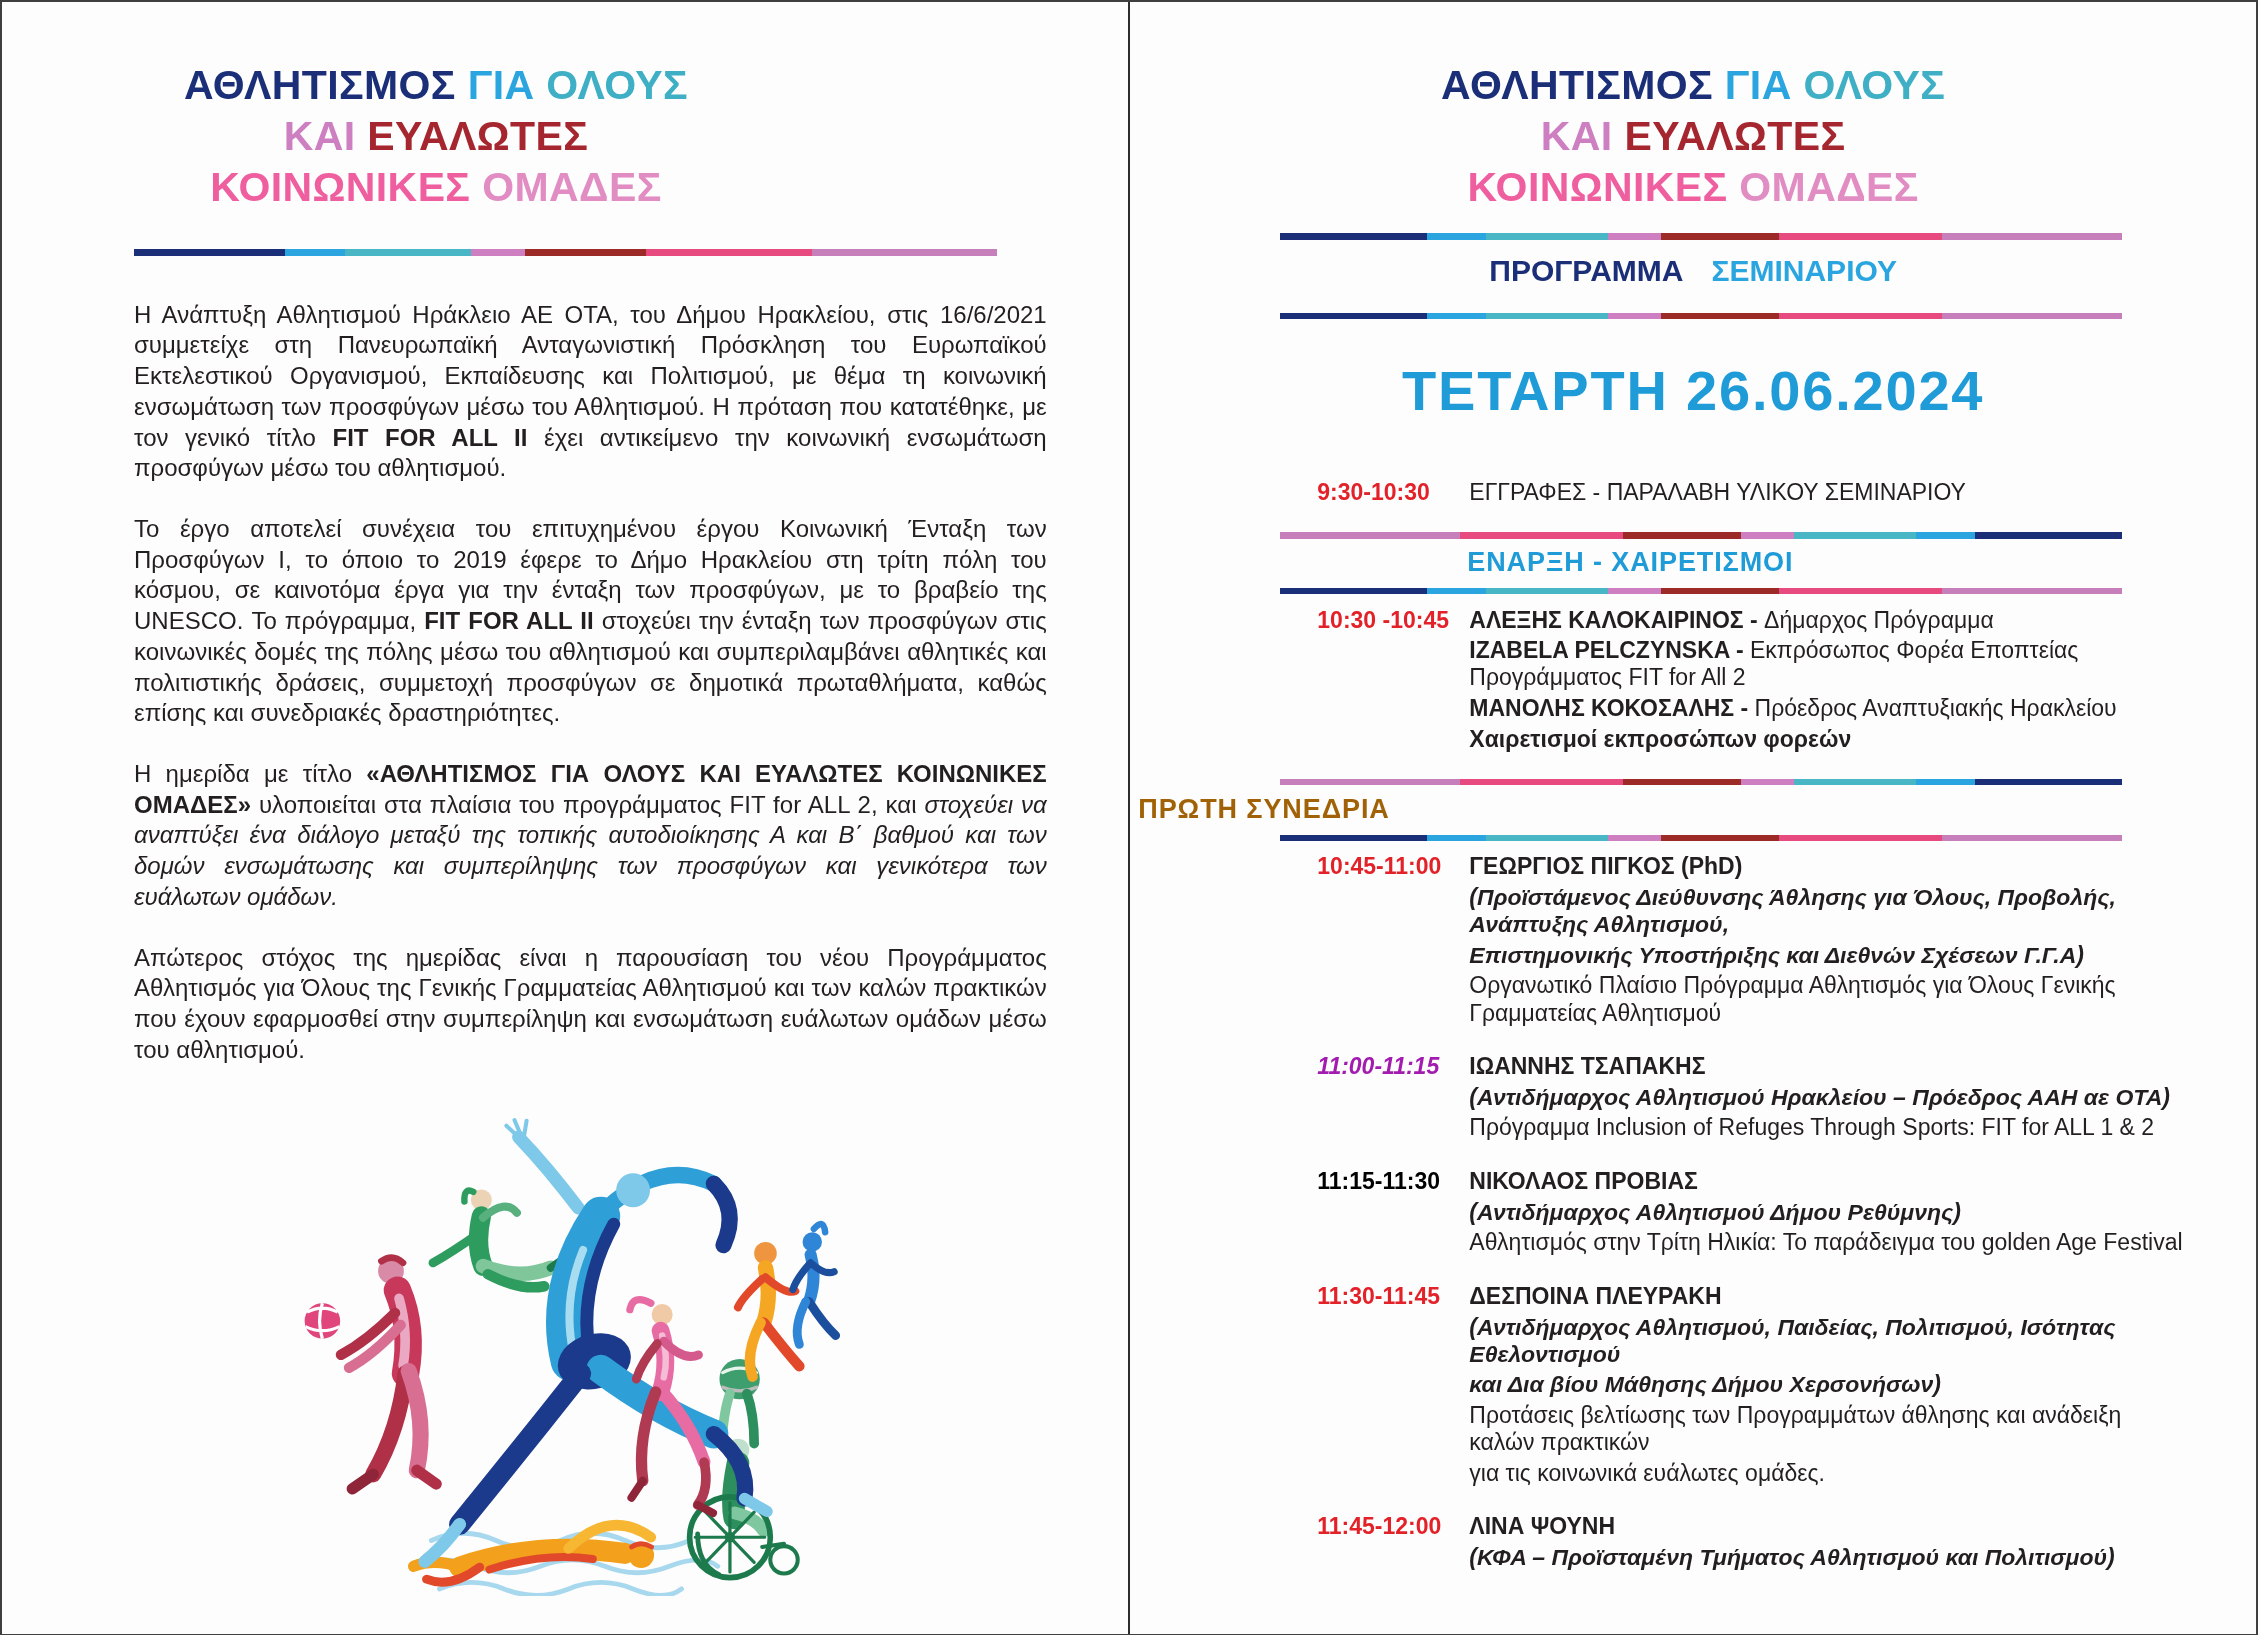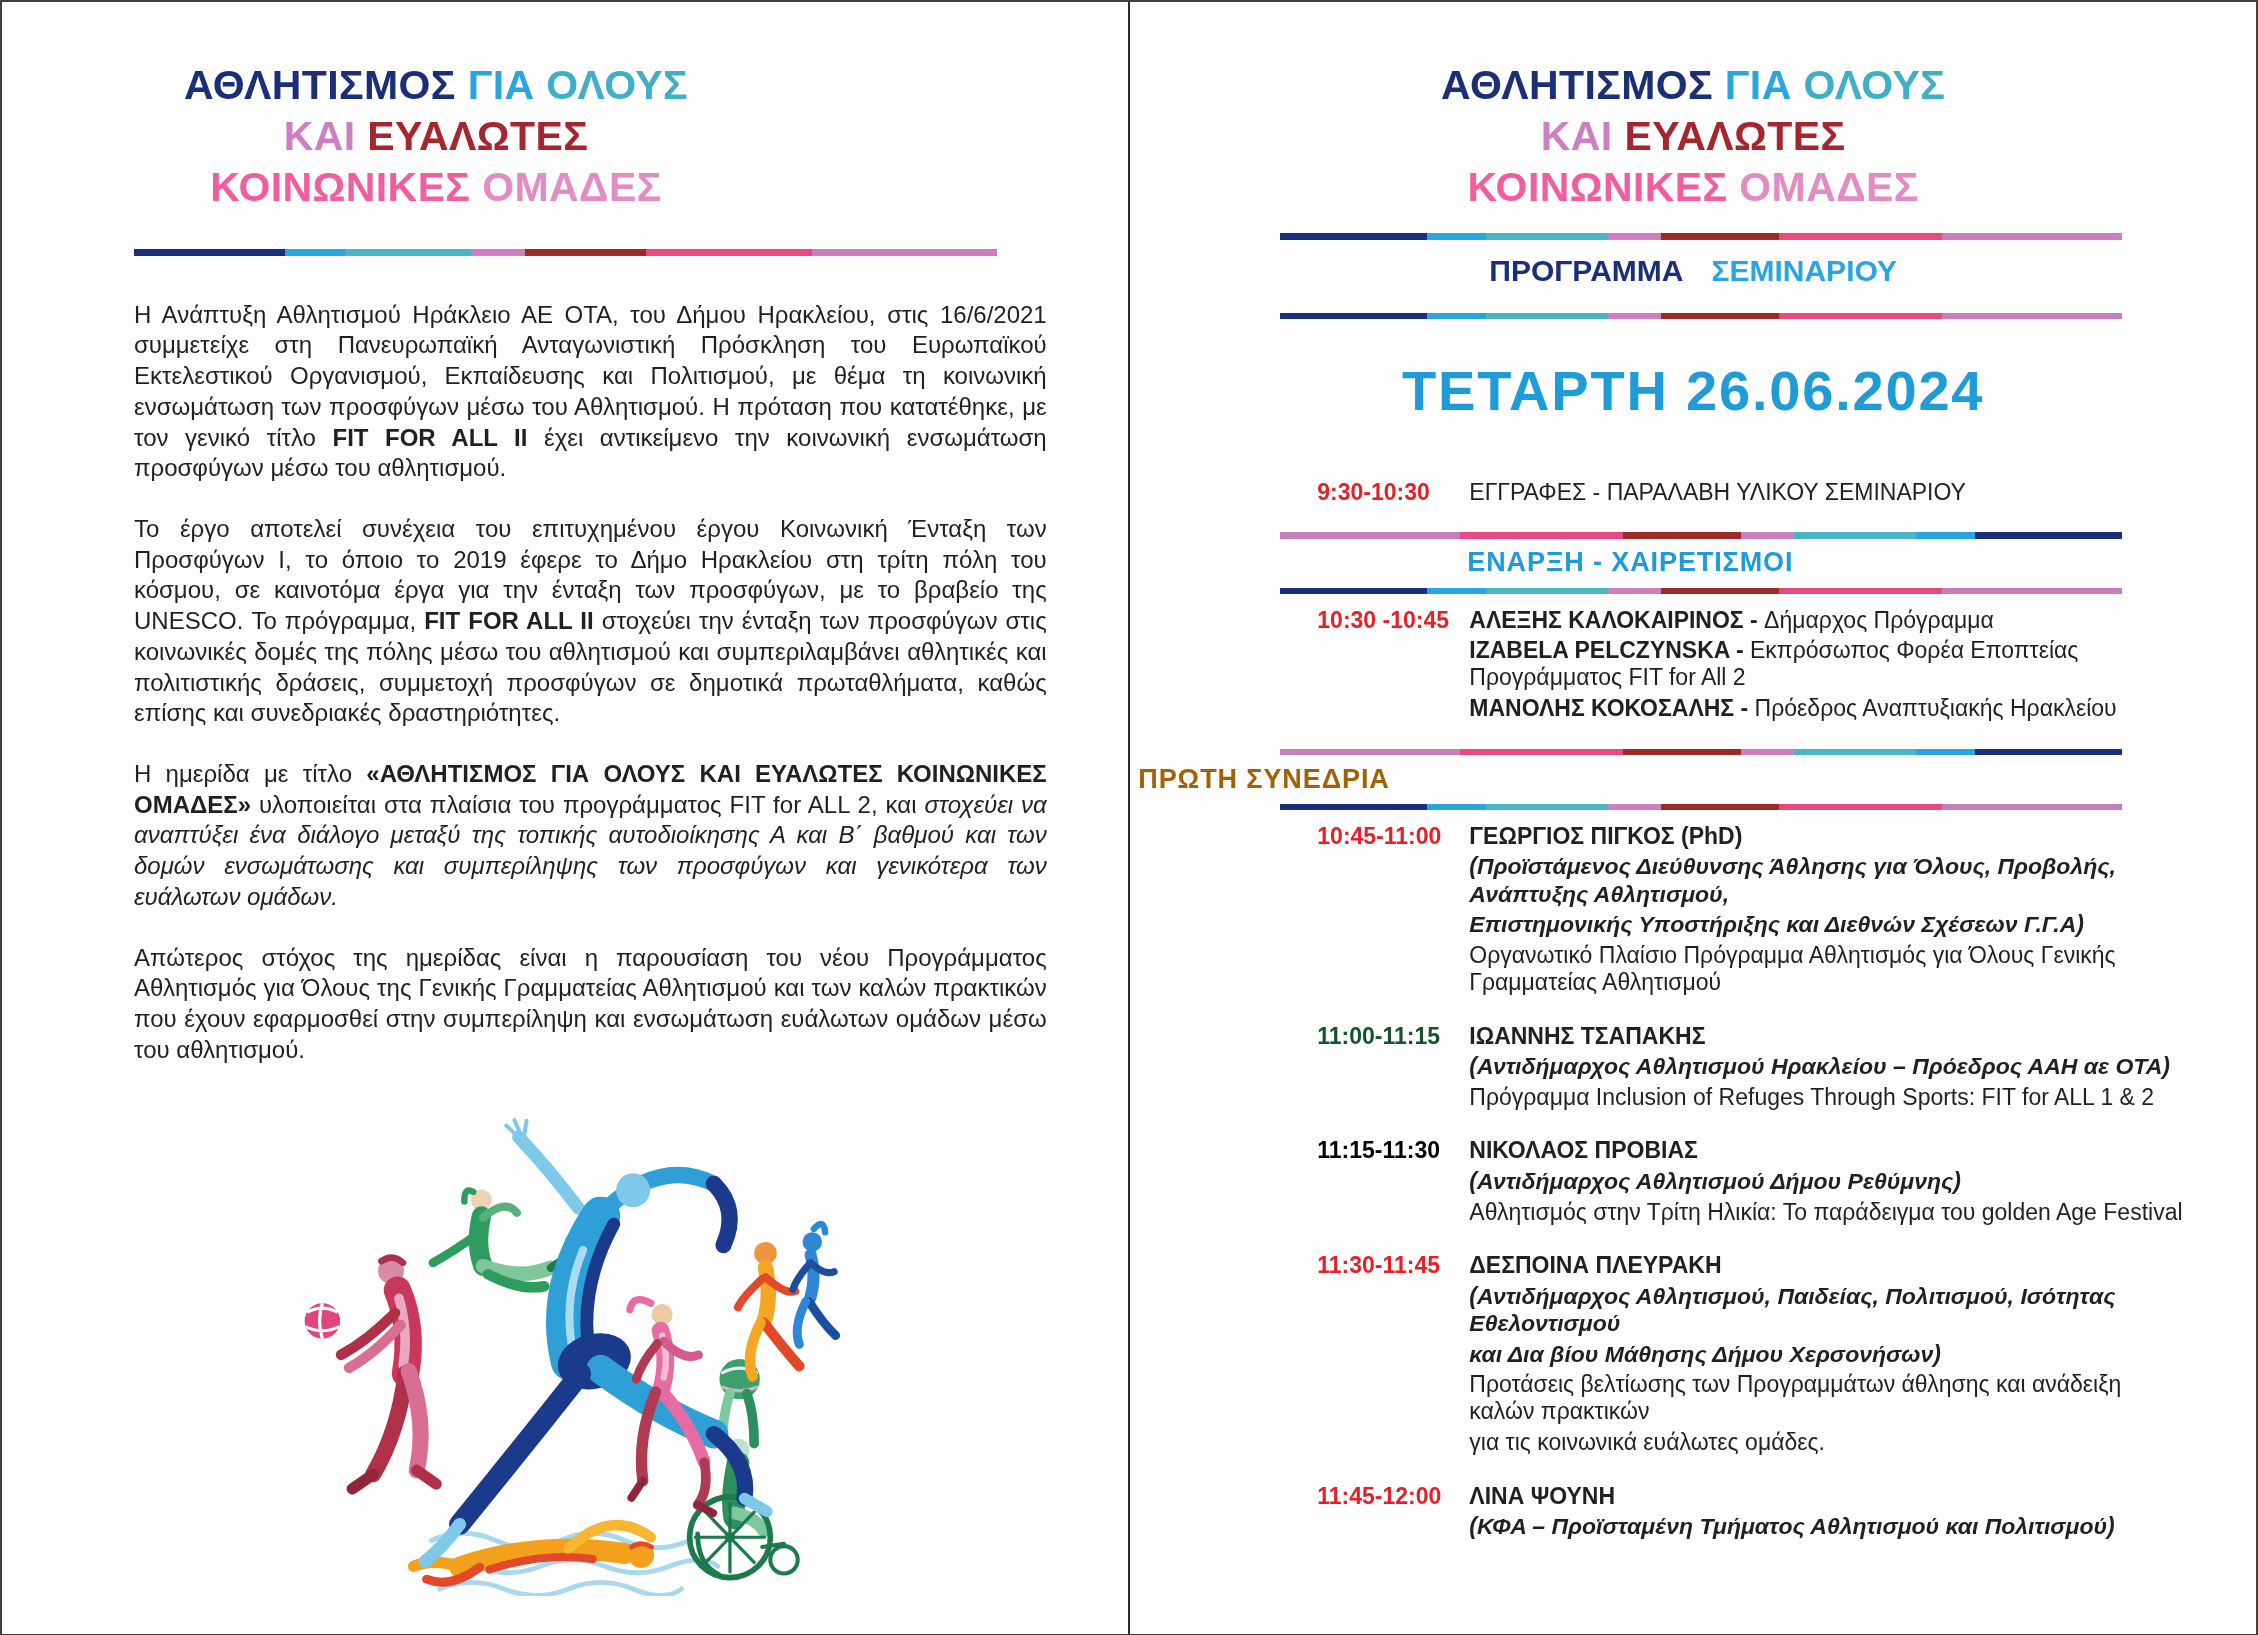--- a/index.html
+++ b/index.html
@@ -193,37 +193,38 @@
           <div class="rule rev" style="background: linear-gradient(90deg, rgb(199, 127, 187) 0%, rgb(199, 127, 187) 21.4%, rgb(230, 74, 126) 21.4%, rgb(230, 74, 126) 40.7%, rgb(156, 42, 38) 40.7%, rgb(156, 42, 38) 54.7%, rgb(205, 127, 193) 54.7%, rgb(205, 127, 193) 61%, rgb(73, 182, 198) 61%, rgb(73, 182, 198) 75.5%, rgb(42, 165, 223) 75.5%, rgb(42, 165, 223) 82.5%, rgb(26, 47, 119) 82.5%, rgb(26, 47, 119) 100%);"></div>
           <div class="section-label" style="color: rgb(31, 156, 216);">ΕΝΑΡΞΗ - ΧΑΙΡΕΤΙΣΜΟΙ</div>
           <div class="rule" style="background: linear-gradient(90deg, rgb(26, 47, 119) 0%, rgb(26, 47, 119) 17.5%, rgb(42, 165, 223) 17.5%, rgb(42, 165, 223) 24.5%, rgb(73, 182, 198) 24.5%, rgb(73, 182, 198) 39%, rgb(205, 127, 193) 39%, rgb(205, 127, 193) 45.3%, rgb(156, 42, 38) 45.3%, rgb(156, 42, 38) 59.3%, rgb(230, 74, 126) 59.3%, rgb(230, 74, 126) 78.6%, rgb(199, 127, 187) 78.6%, rgb(199, 127, 187) 100%);"></div>
           <div style="height: 12.4px;"></div>
           <div class="row">
             <div class="time" style="color: rgb(227, 33, 40);">10:30 -10:45</div>
             <div class="desc">
               <div class="line"><span class="b">ΑΛΕΞΗΣ  ΚΑΛΟΚΑΙΡΙΝΟΣ - </span><span>Δήμαρχος Πρόγραμμα</span></div>
               <div class="line"><span class="b">IZABELA  PELCZYNSKA - </span><span>Εκπρόσωπος Φορέα Εποπτείας Προγράμματος  FIT for All 2</span></div>
               <div class="line"><span class="b">ΜΑΝΟΛΗΣ  ΚΟΚΟΣΑΛΗΣ - </span><span>Πρόεδρος Αναπτυξιακής Ηρακλείου</span></div>
+              <div class="line"><span class="b">Χαιρετισμοί εκπροσώπων φορεών</span></div>
             </div>
           </div>
           <div class="rule rev" style="background: linear-gradient(90deg, rgb(199, 127, 187) 0%, rgb(199, 127, 187) 21.4%, rgb(230, 74, 126) 21.4%, rgb(230, 74, 126) 40.7%, rgb(156, 42, 38) 40.7%, rgb(156, 42, 38) 54.7%, rgb(205, 127, 193) 54.7%, rgb(205, 127, 193) 61%, rgb(73, 182, 198) 61%, rgb(73, 182, 198) 75.5%, rgb(42, 165, 223) 75.5%, rgb(42, 165, 223) 82.5%, rgb(26, 47, 119) 82.5%, rgb(26, 47, 119) 100%);"></div>
           <div class="section-label" style="color: #a16207; margin-left: 8px;">ΠΡΩΤΗ  ΣΥΝΕΔΡΙΑ</div>
           <div class="rule" style="background: linear-gradient(90deg, rgb(26, 47, 119) 0%, rgb(26, 47, 119) 17.5%, rgb(42, 165, 223) 17.5%, rgb(42, 165, 223) 24.5%, rgb(73, 182, 198) 24.5%, rgb(73, 182, 198) 39%, rgb(205, 127, 193) 39%, rgb(205, 127, 193) 45.3%, rgb(156, 42, 38) 45.3%, rgb(156, 42, 38) 59.3%, rgb(230, 74, 126) 59.3%, rgb(230, 74, 126) 78.6%, rgb(199, 127, 187) 78.6%, rgb(199, 127, 187) 100%);"></div>
           <div style="height: 12.4px;"></div>
           <div class="row">
             <div class="time" style="color: rgb(227, 33, 40);">10:45-11:00</div>
             <div class="desc">
               <div class="line"><span class="b">ΓΕΩΡΓΙΟΣ ΠΙΓΚΟΣ (PhD)</span></div>
               <div class="line"><span class="b i">(Προϊστάμενος Διεύθυνσης Άθλησης για Όλους, Προβολής, Ανάπτυξης Αθλητισμού,</span></div>
               <div class="line"><span class="b i">Επιστημονικής Υποστήριξης και Διεθνών Σχέσεων Γ.Γ.Α)</span></div>
               <div class="line"><span>Οργανωτικό Πλαίσιο Πρόγραμμα Αθλητισμός για Όλους Γενικής Γραμματείας Αθλητισμού</span></div>
             </div>
           </div>
           <div class="row">
-            <div class="time" style="color: #14532d;">11:00-11:15</div>
+            <div class="time" style="color: #a21caf; font-style: italic;">11:00-11:15</div>
             <div class="desc">
               <div class="line"><span class="b">ΙΩΑΝΝΗΣ ΤΣΑΠΑΚΗΣ</span></div>
               <div class="line"><span class="b i">(Αντιδήμαρχος Αθλητισμού Ηρακλείου – Πρόεδρος ΑΑΗ αε ΟΤΑ)</span></div>
               <div class="line"><span>Πρόγραμμα  Inclusion of Refuges Through Sports: FIT for ALL 1 &amp; 2</span></div>
             </div>
           </div>
           <div class="row">
             <div class="time" style="color: #000000;">11:15-11:30</div>
             <div class="desc">
               <div class="line"><span class="b">ΝΙΚΟΛΑΟΣ ΠΡΟΒΙΑΣ</span></div>

